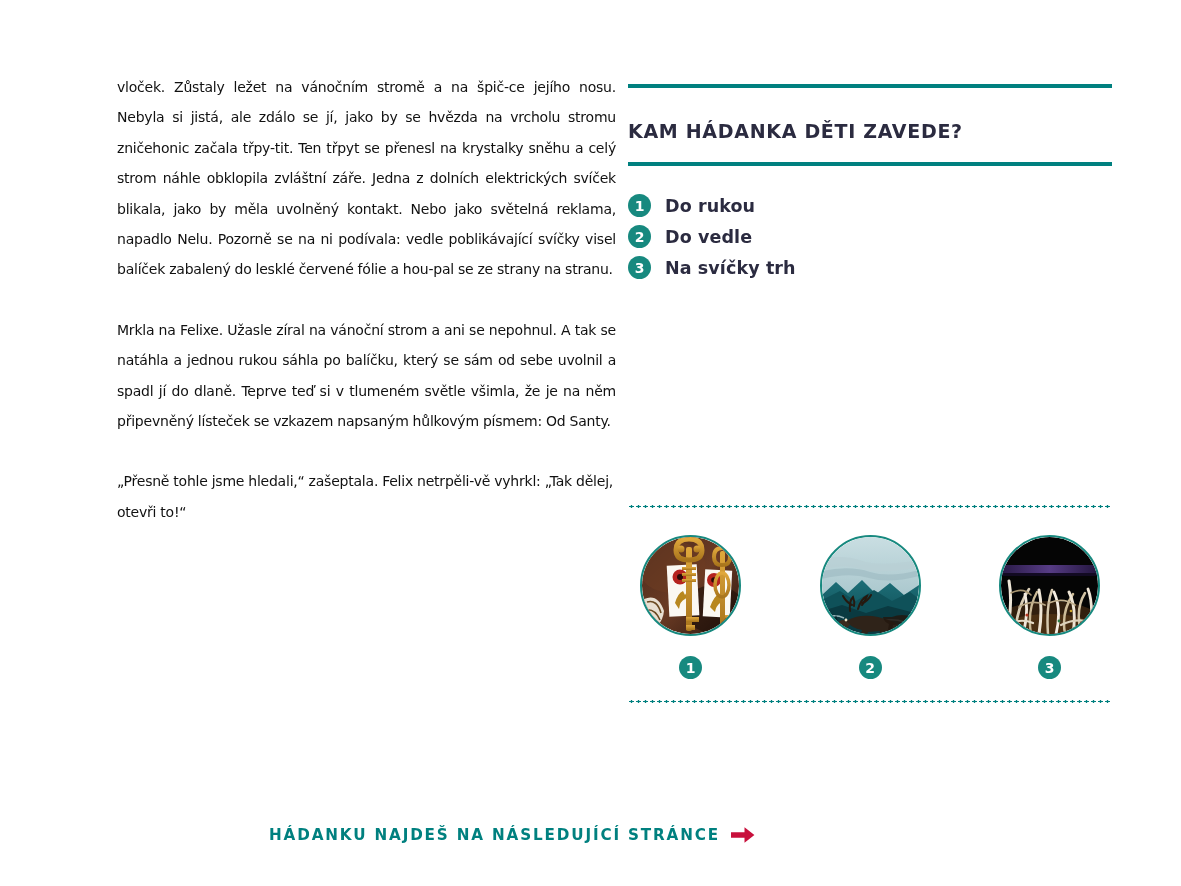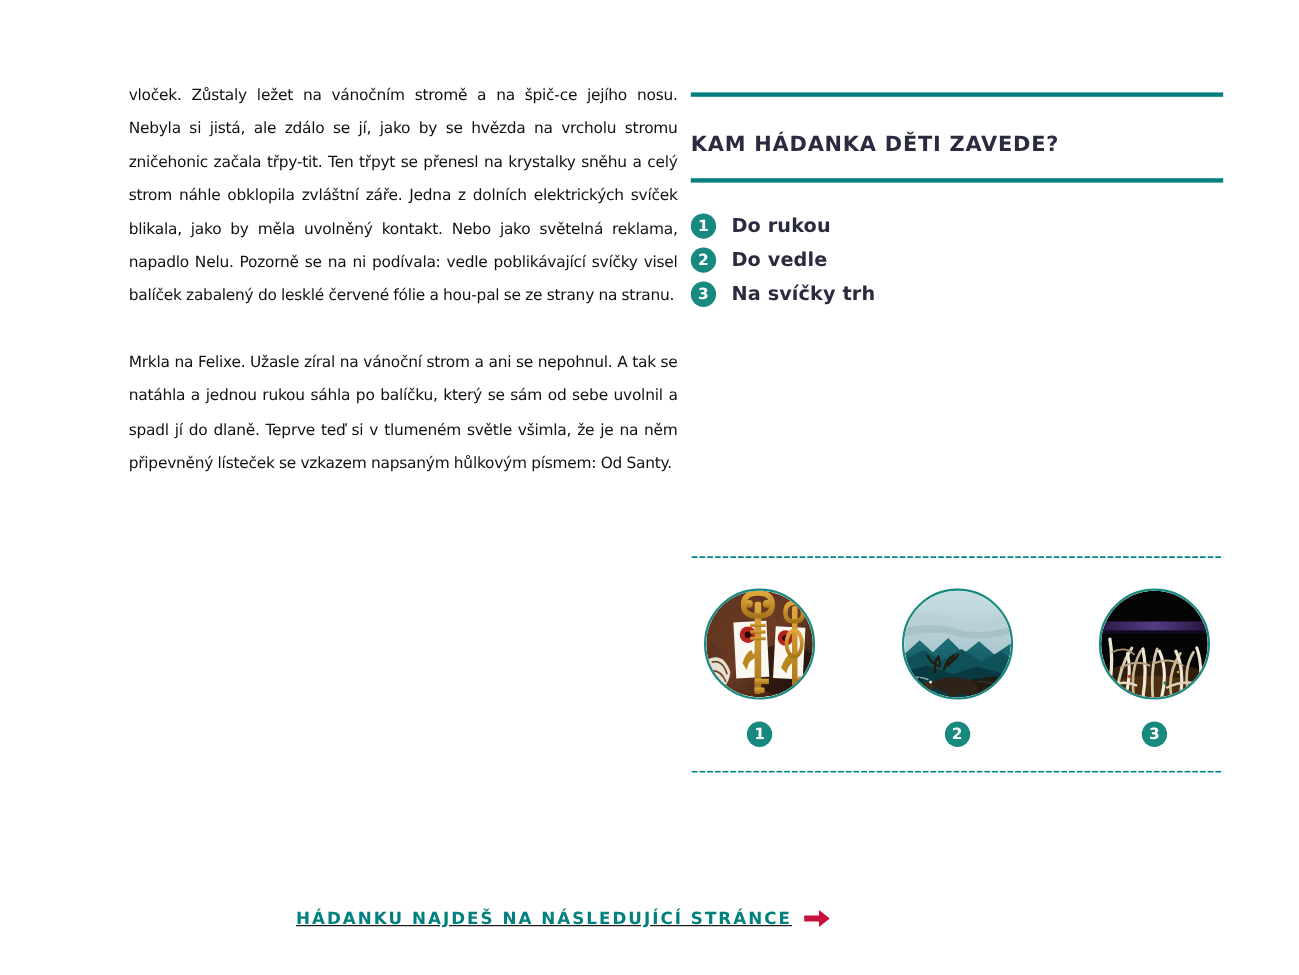--- a/index.html
+++ b/index.html
@@ -147,41 +147,41 @@
 
   
   #page-footer {
     position: absolute;
     left: 0;
     top: 826px;
     width: 1024px;
     display: flex;
     align-items: center;
     justify-content: center;
-    text-decoration: underline;
   }
   #footer-text {
     font-family: "DejaVu Sans", "Liberation Sans", sans-serif;
     font-size: 15.2px;
     font-weight: bold;
     color: #00807f;
     letter-spacing: 1.85px;
     white-space: nowrap;
   }
   #footer-arrow {
     margin-left: 11px;
     display: block;
   }
 </style>
 </head>
 <body>
 
 <div id="story-column">
   <p class="story-para">vloček. Zůstaly ležet na vánočním stromě a na špič-ce jejího nosu. Nebyla si jistá, ale zdálo se jí, jako by se hvězda na vrcholu stromu zničehonic začala třpy-tit. Ten třpyt se přenesl na krystalky sněhu a celý strom náhle obklopila zvláštní záře. Jedna z dolních elektrických svíček blikala, jako by měla uvolněný kontakt. Nebo jako světelná reklama, napadlo Nelu. Pozorně se na ni podívala: vedle poblikávající svíčky visel balíček zabalený do lesklé červené fólie a hou-pal se ze strany na stranu.</p>
   <p class="story-para">Mrkla na Felixe. Užasle zíral na vánoční strom a ani se nepohnul. A tak se natáhla a jednou rukou sáhla po balíčku, který se sám od sebe uvolnil a spadl jí do dlaně. Teprve teď si v tlumeném světle všimla, že je na něm připevněný lísteček se vzkazem napsaným hůlkovým písmem: Od Santy.</p>
+  <p class="story-para nojust">„Přesně tohle jsme hledali,“ zašeptala. Felix netrpěli-vě vyhrkl: „Tak dělej, otevři to!“</p>
 </div>
 
 <div id="quiz-column">
   <div class="rule"></div>
   <h2 id="quiz-heading">KAM HÁDANKA DĚTI ZAVEDE?</h2>
   <div class="rule"></div>
 
   <div id="quiz-options">
     <div class="option-row">
       <span class="badge">1</span>

